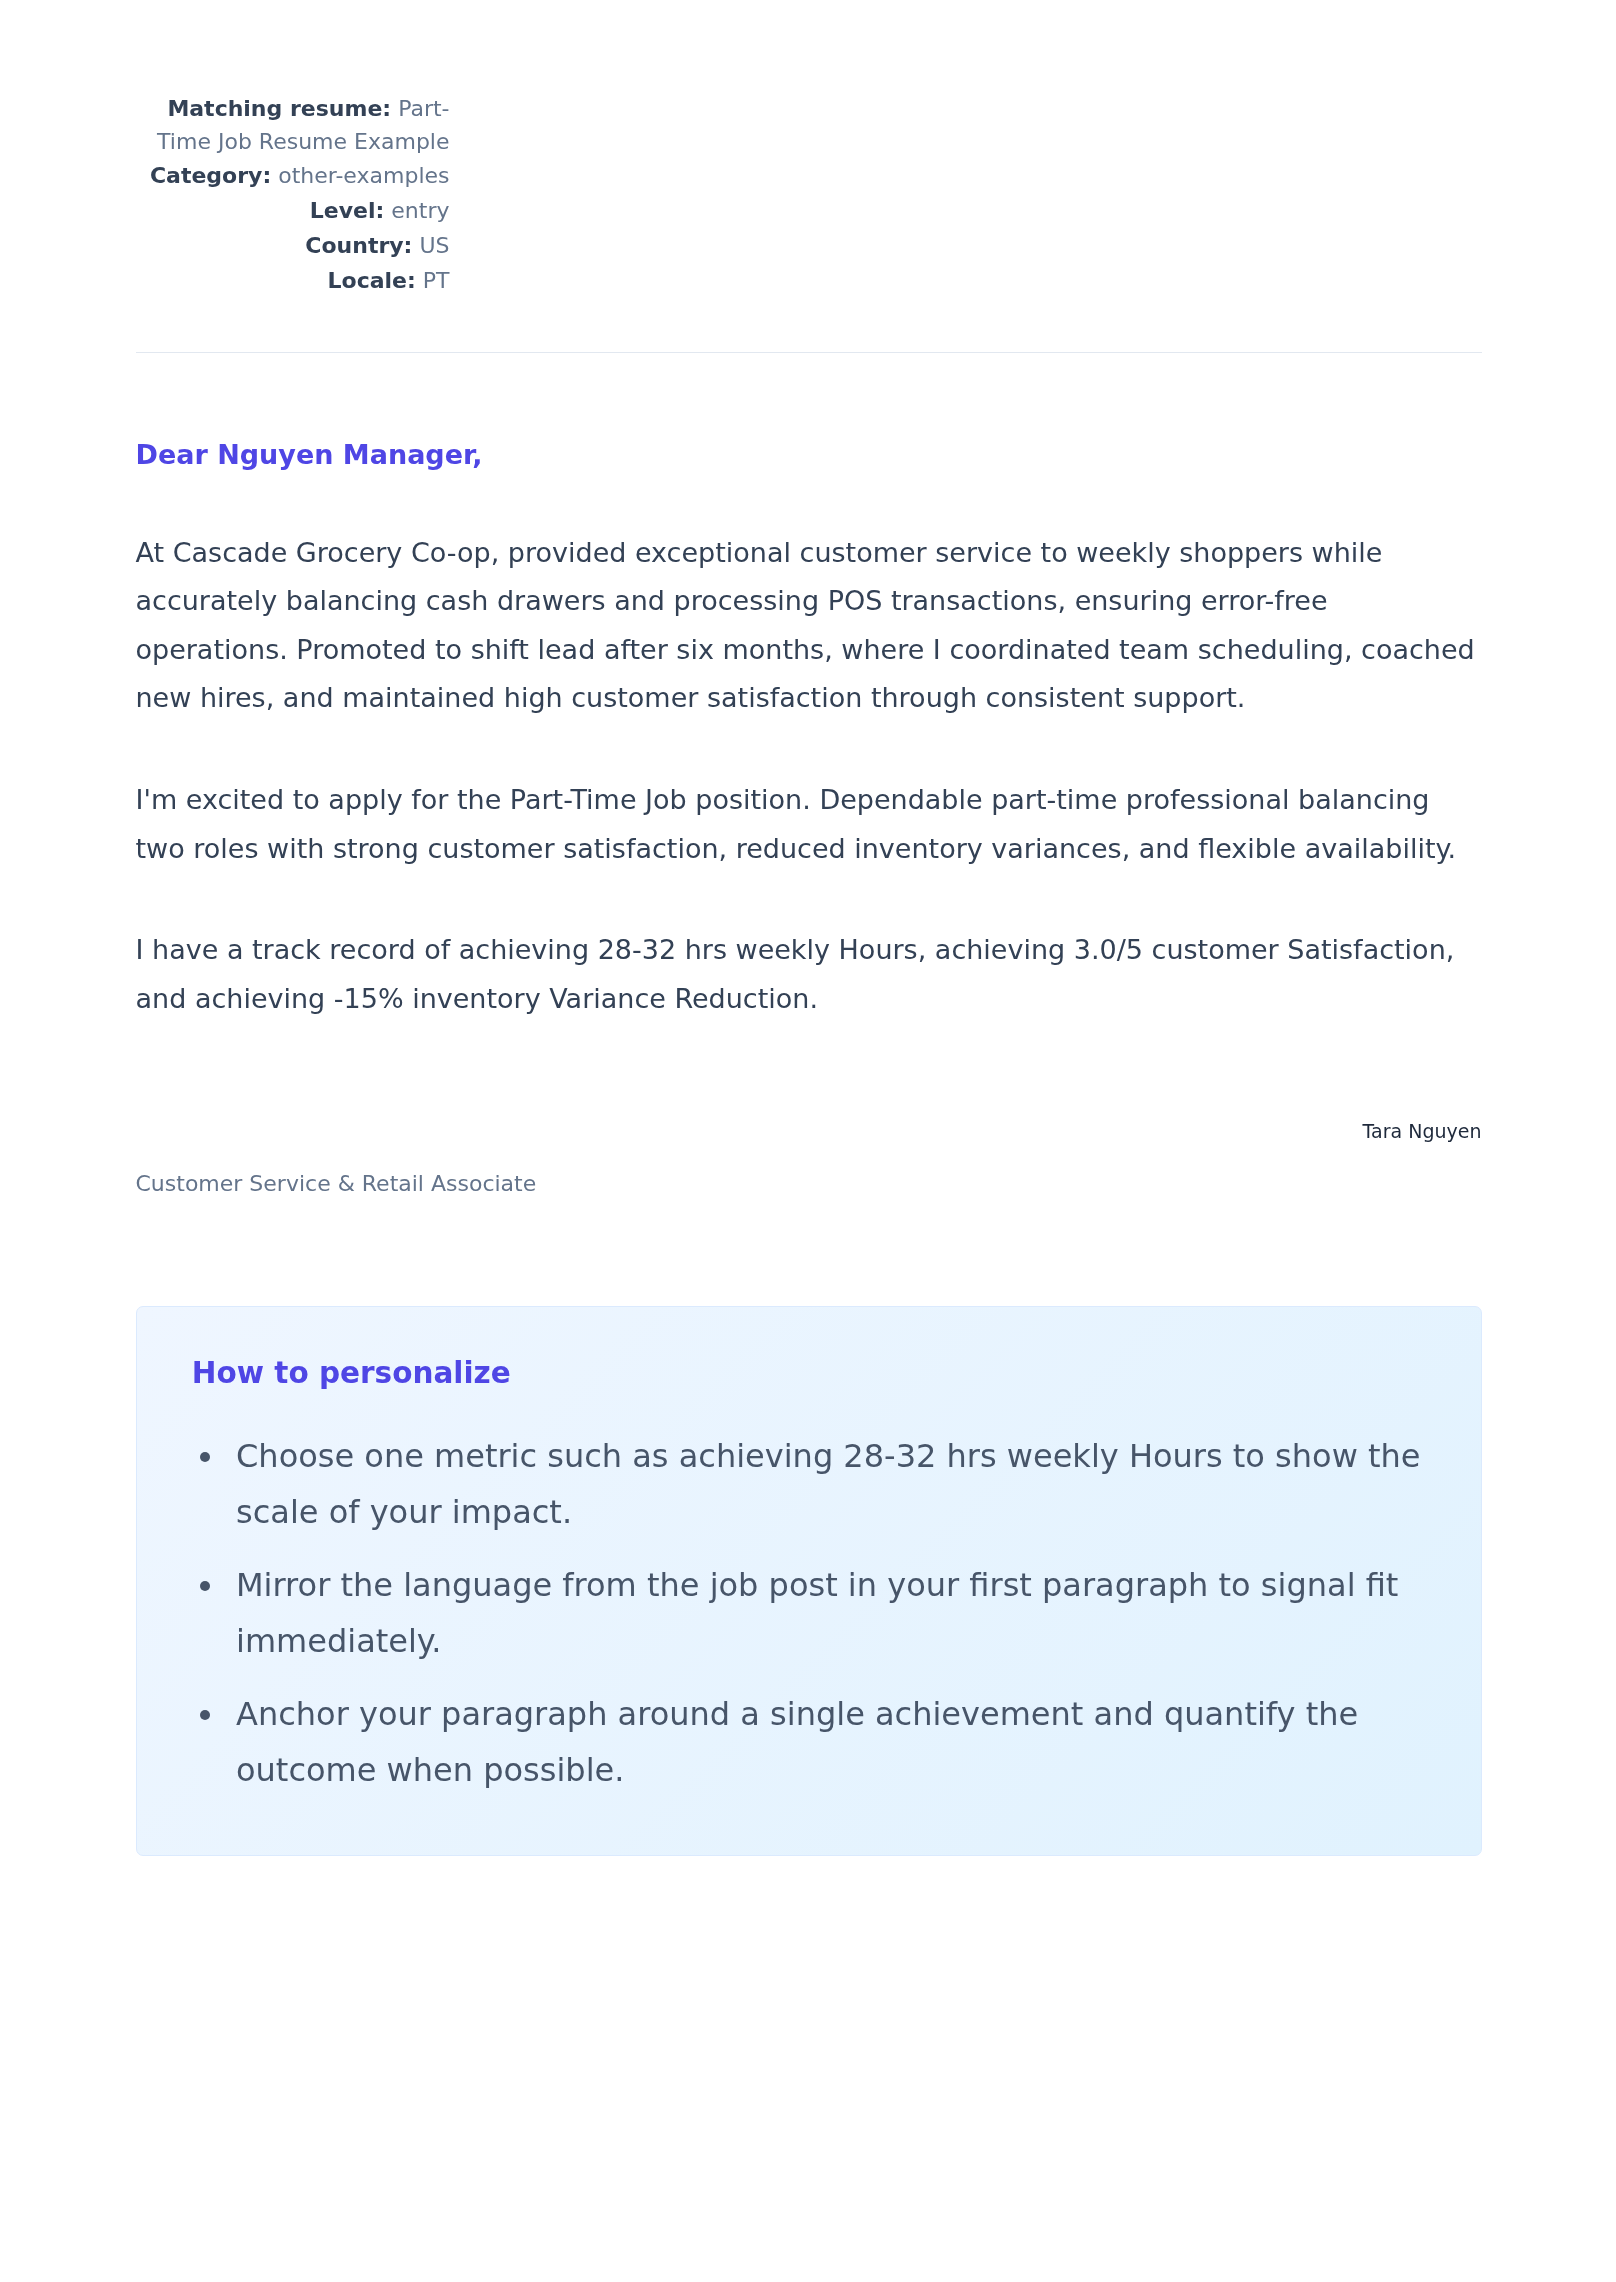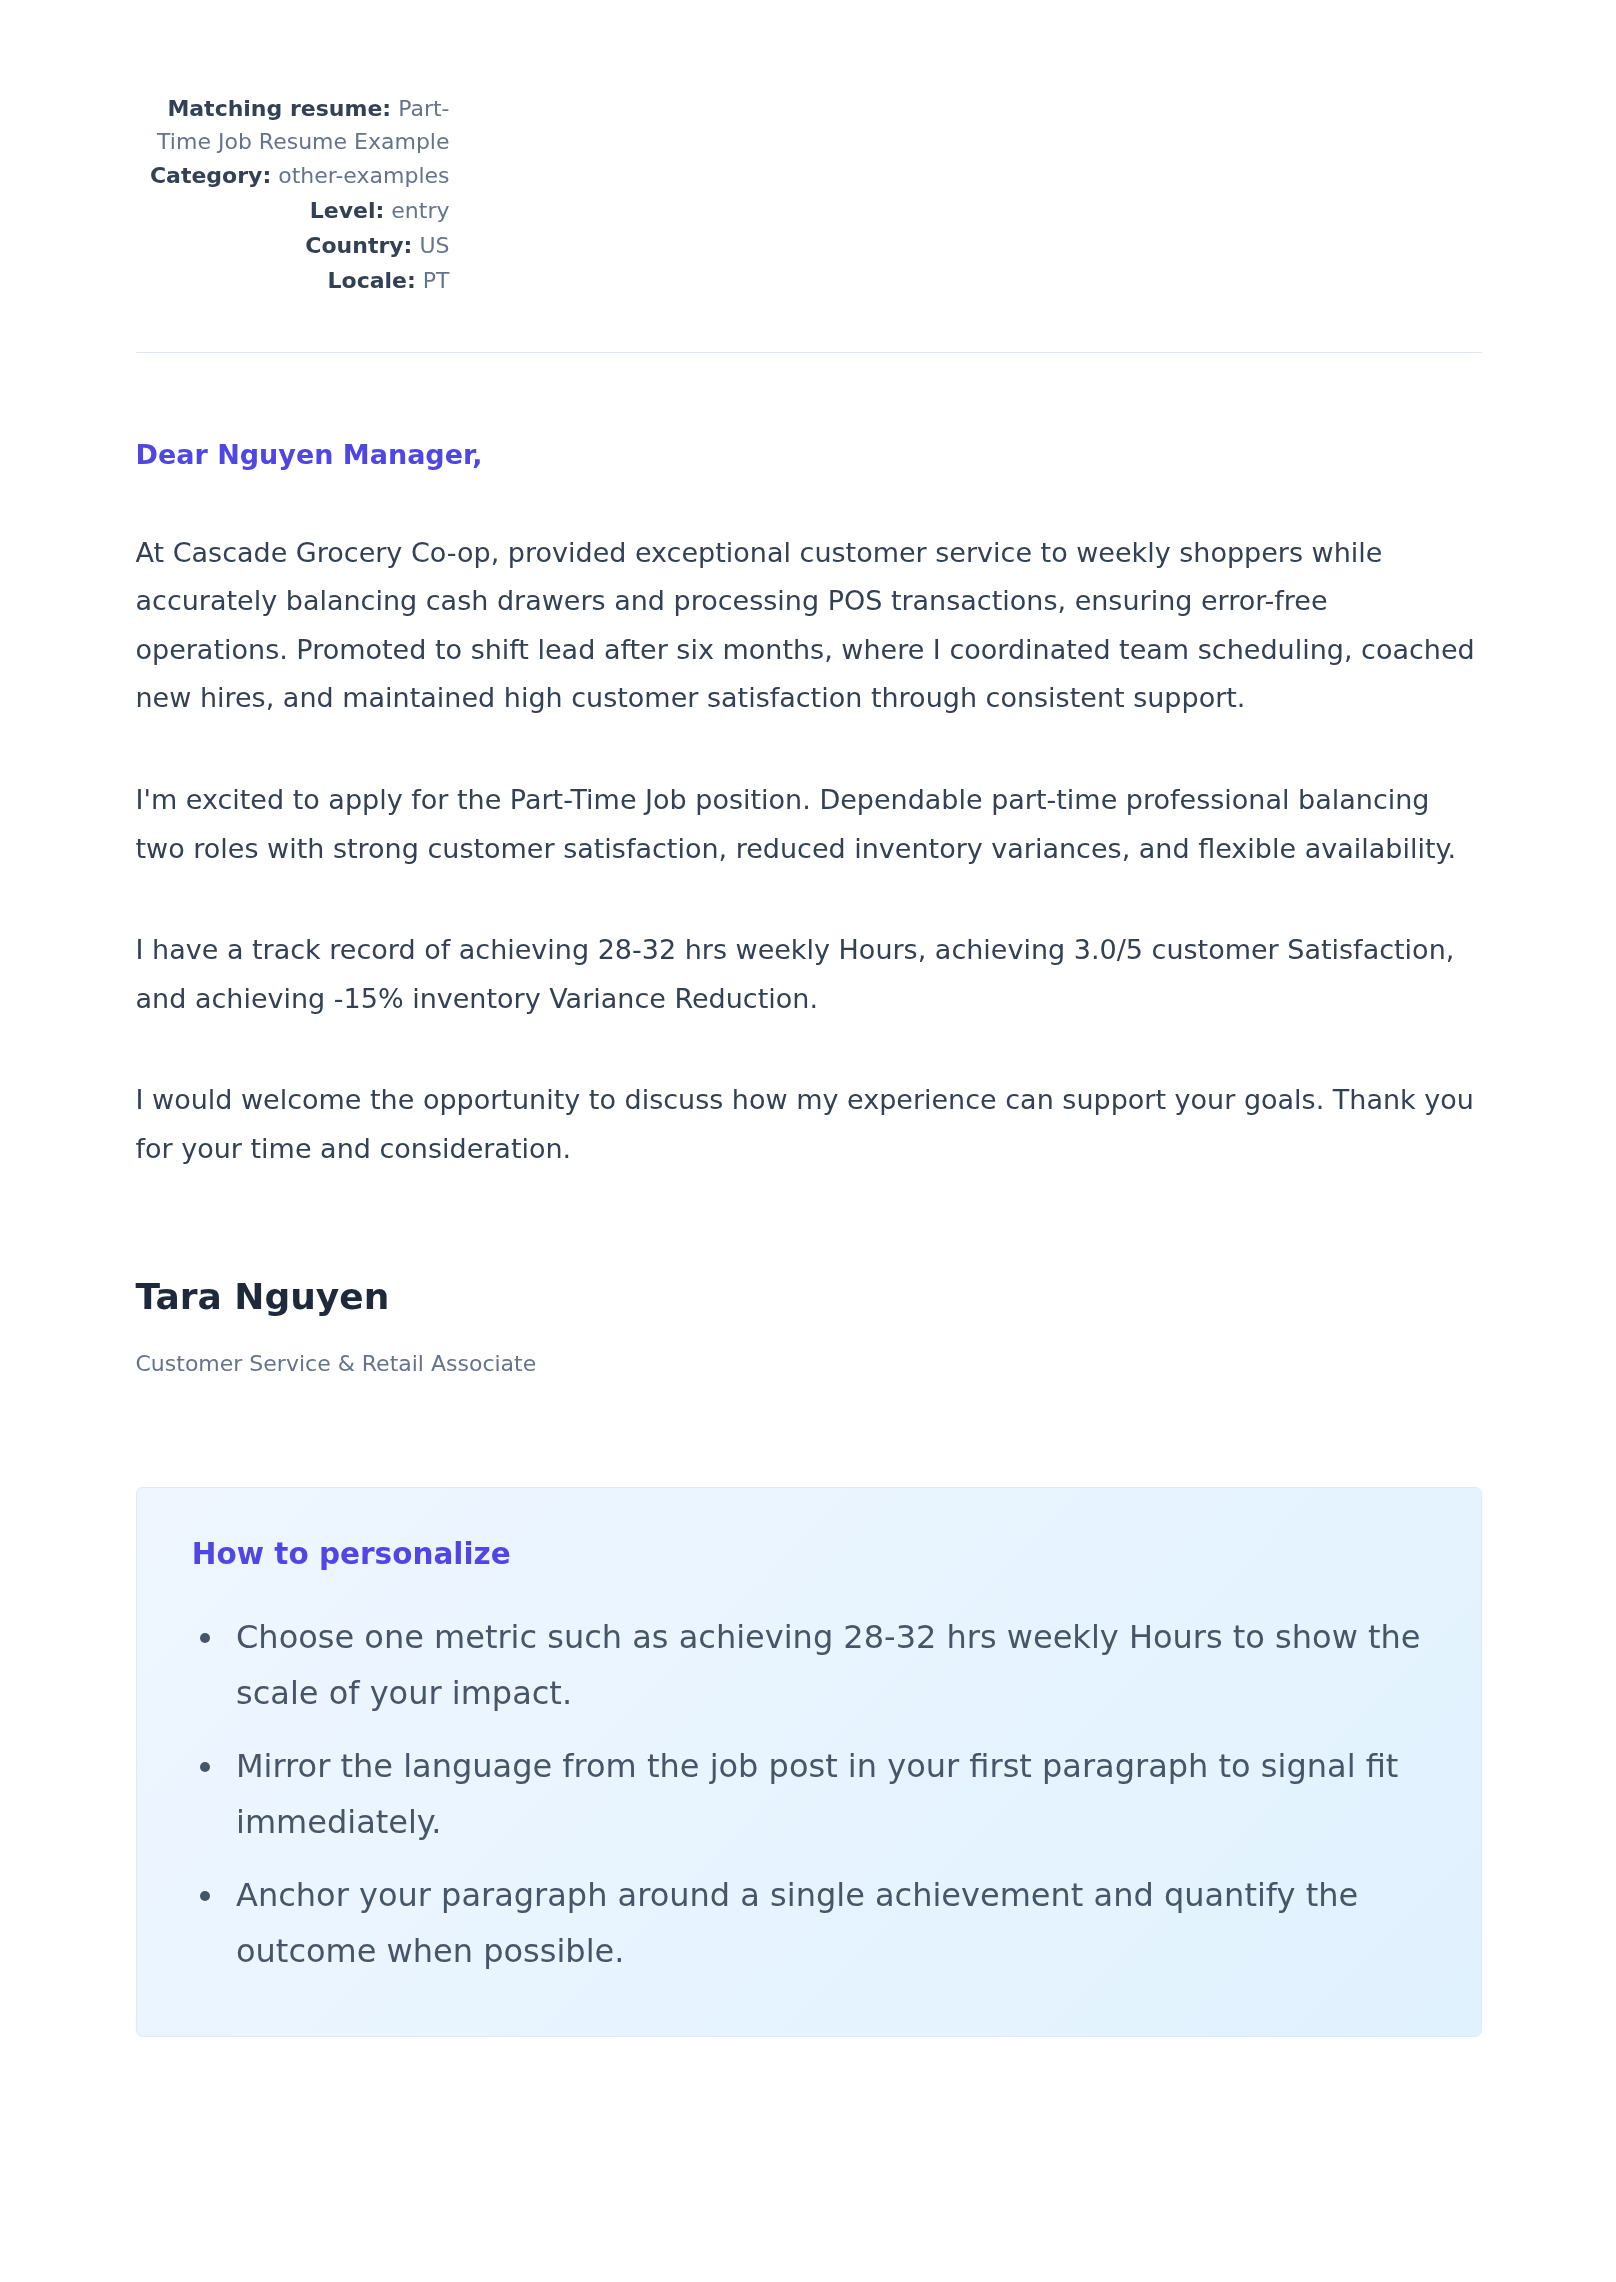--- a/index.html
+++ b/index.html
@@ -84,23 +84,24 @@
     font-weight:700;
     color:var(--accent);
   }
   .para{
     margin:0 0 53px;
     color:var(--body-text);
   }
   .signature{margin-top:91px;}
   .sig-name{
     margin:0;
-    font-weight:700;
-    font-size:36px;
+    font-weight:400;
+    font-size:19px;
     color:#1e293b;
+    text-align:right;
   }
   .sig-role{
     margin:15px 0 0;
     font-size:22px;
     color:var(--muted-text);
   }
 
   
   .tips-card{
     margin-top:103px;
@@ -158,21 +159,20 @@
     </div>
   </header>
 
   <hr class="divider">
 
   <main class="letter">
     <p class="salutation">Dear Nguyen Manager,</p>
     <p class="para">At Cascade Grocery Co-op, provided exceptional customer service to weekly shoppers while accurately balancing cash drawers and processing POS transactions, ensuring error-free operations. Promoted to shift lead after six months, where I coordinated team scheduling, coached new hires, and maintained high customer satisfaction through consistent support.</p>
     <p class="para">I'm excited to apply for the Part-Time Job position. Dependable part-time professional balancing two roles with strong customer satisfaction, reduced inventory variances, and flexible availability.</p>
     <p class="para">I have a track record of achieving 28-32 hrs weekly Hours, achieving 3.0/5 customer Satisfaction, and achieving -15% inventory Variance Reduction.</p>
-    <p class="para">I would welcome the opportunity to discuss how my experience can support your goals. Thank you for your time and consideration.</p>
 
     <div class="signature">
       <p class="sig-name">Tara Nguyen</p>
       <p class="sig-role">Customer Service &amp; Retail Associate</p>
     </div>
   </main>
 
   <section class="tips-card">
     <h2 class="tips-title">How to personalize</h2>
     <ul class="tips-list">

